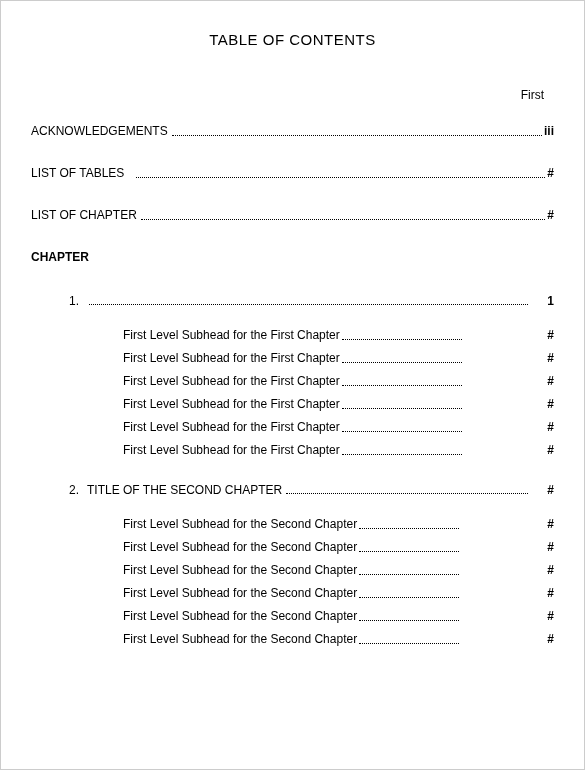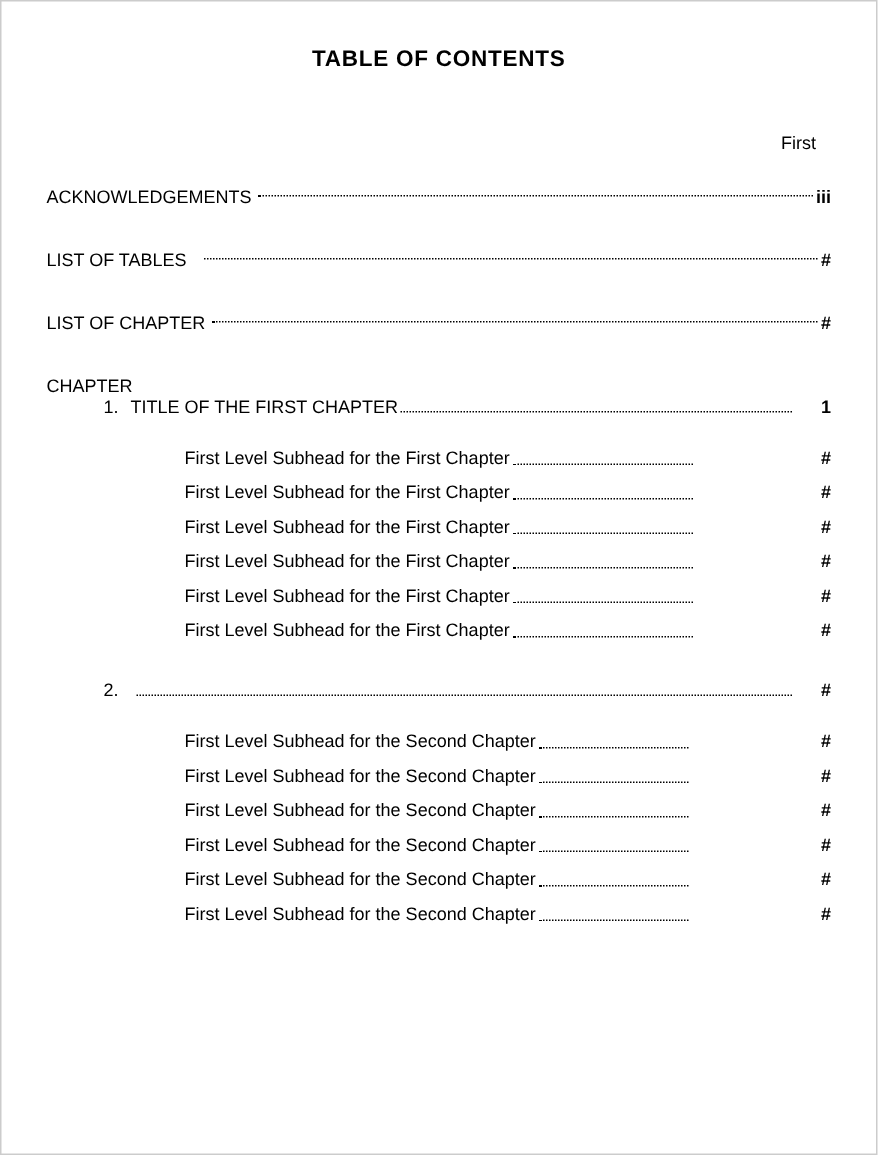--- a/index.html
+++ b/index.html
@@ -7,52 +7,54 @@
     body {
       background: #fff;
       border: 1px solid #ccc;
       font-family: Arial, Helvetica, sans-serif;
       color: #000;
       padding: 30px 30px 20px 30px;
       font-size: 12px;
     }
     .title {
       text-align: center;
-      font-weight: bold;
+      font-weight: normal;
       font-size: 15px;
       margin-bottom: 40px;
       letter-spacing: 0.5px;
     }
     .page-header {
       text-align: right;
       margin-bottom: 22px;
       padding-right: 10px;
     }
     .toc-row {
       display: flex;
-      align-items: center;
+      align-items: flex-end;
       margin-bottom: 28px;
     }
     .toc-label {
       white-space: nowrap;
       flex: 0 0 auto;
     }
     .dots {
       flex: 1 1 auto;
       border-bottom: 1.5px dotted #000;
       margin: 0 2px 2px 2px;
       min-width: 10px;
     }
     .toc-page {
       white-space: nowrap;
       flex: 0 0 auto;
       padding-left: 0px;
       font-weight: bold;
     }
     .chapter-heading {
+      margin-bottom: 30px;
+      font-weight: bold;
     }
     .chapter-row {
       display: flex;
       align-items: baseline;
       margin-bottom: 20px;
       padding-left: 38px;
     }
     .chapter-row .toc-page {
       width: 24px;
       text-align: right;
@@ -105,21 +107,20 @@
   <span style="flex:0 0 2px"></span>
   <span class="dots"></span>
   <span class="toc-page">#</span>
 </div>
 
 <div class="chapter-heading">CHAPTER</div>
 
 <div class="chapter-row">
   <span class="toc-label">1.</span>
   <span style="flex:0 0 8px"></span>
-  <span class="toc-label">TITLE OF THE FIRST CHAPTER</span>
   <span class="dots"></span>
   <span class="toc-page">1</span>
 </div>
 <div class="sub-list">
   <div class="sub-row">
       <span class="toc-label">First Level Subhead for the First Chapter</span>
       <span class="narrow-dots"></span>
       <span style="flex:1"></span>
       <span class="toc-page">#</span>
     </div>
@@ -151,20 +152,21 @@
       <span class="toc-label">First Level Subhead for the First Chapter</span>
       <span class="narrow-dots"></span>
       <span style="flex:1"></span>
       <span class="toc-page">#</span>
     </div>
 </div>
 
 <div class="chapter-row">
   <span class="toc-label">2.</span>
   <span style="flex:0 0 8px"></span>
+  <span class="toc-label">TITLE OF THE SECOND CHAPTER</span>
   <span style="flex:0 0 2px"></span>
   <span class="dots"></span>
   <span class="toc-page">#</span>
 </div>
 <div class="sub-list" style="margin-bottom:12px">
   <div class="sub-row">
       <span class="toc-label">First Level Subhead for the Second Chapter</span>
       <span class="narrow-dots" style="width:100px"></span>
       <span style="flex:1"></span>
       <span class="toc-page">#</span>

